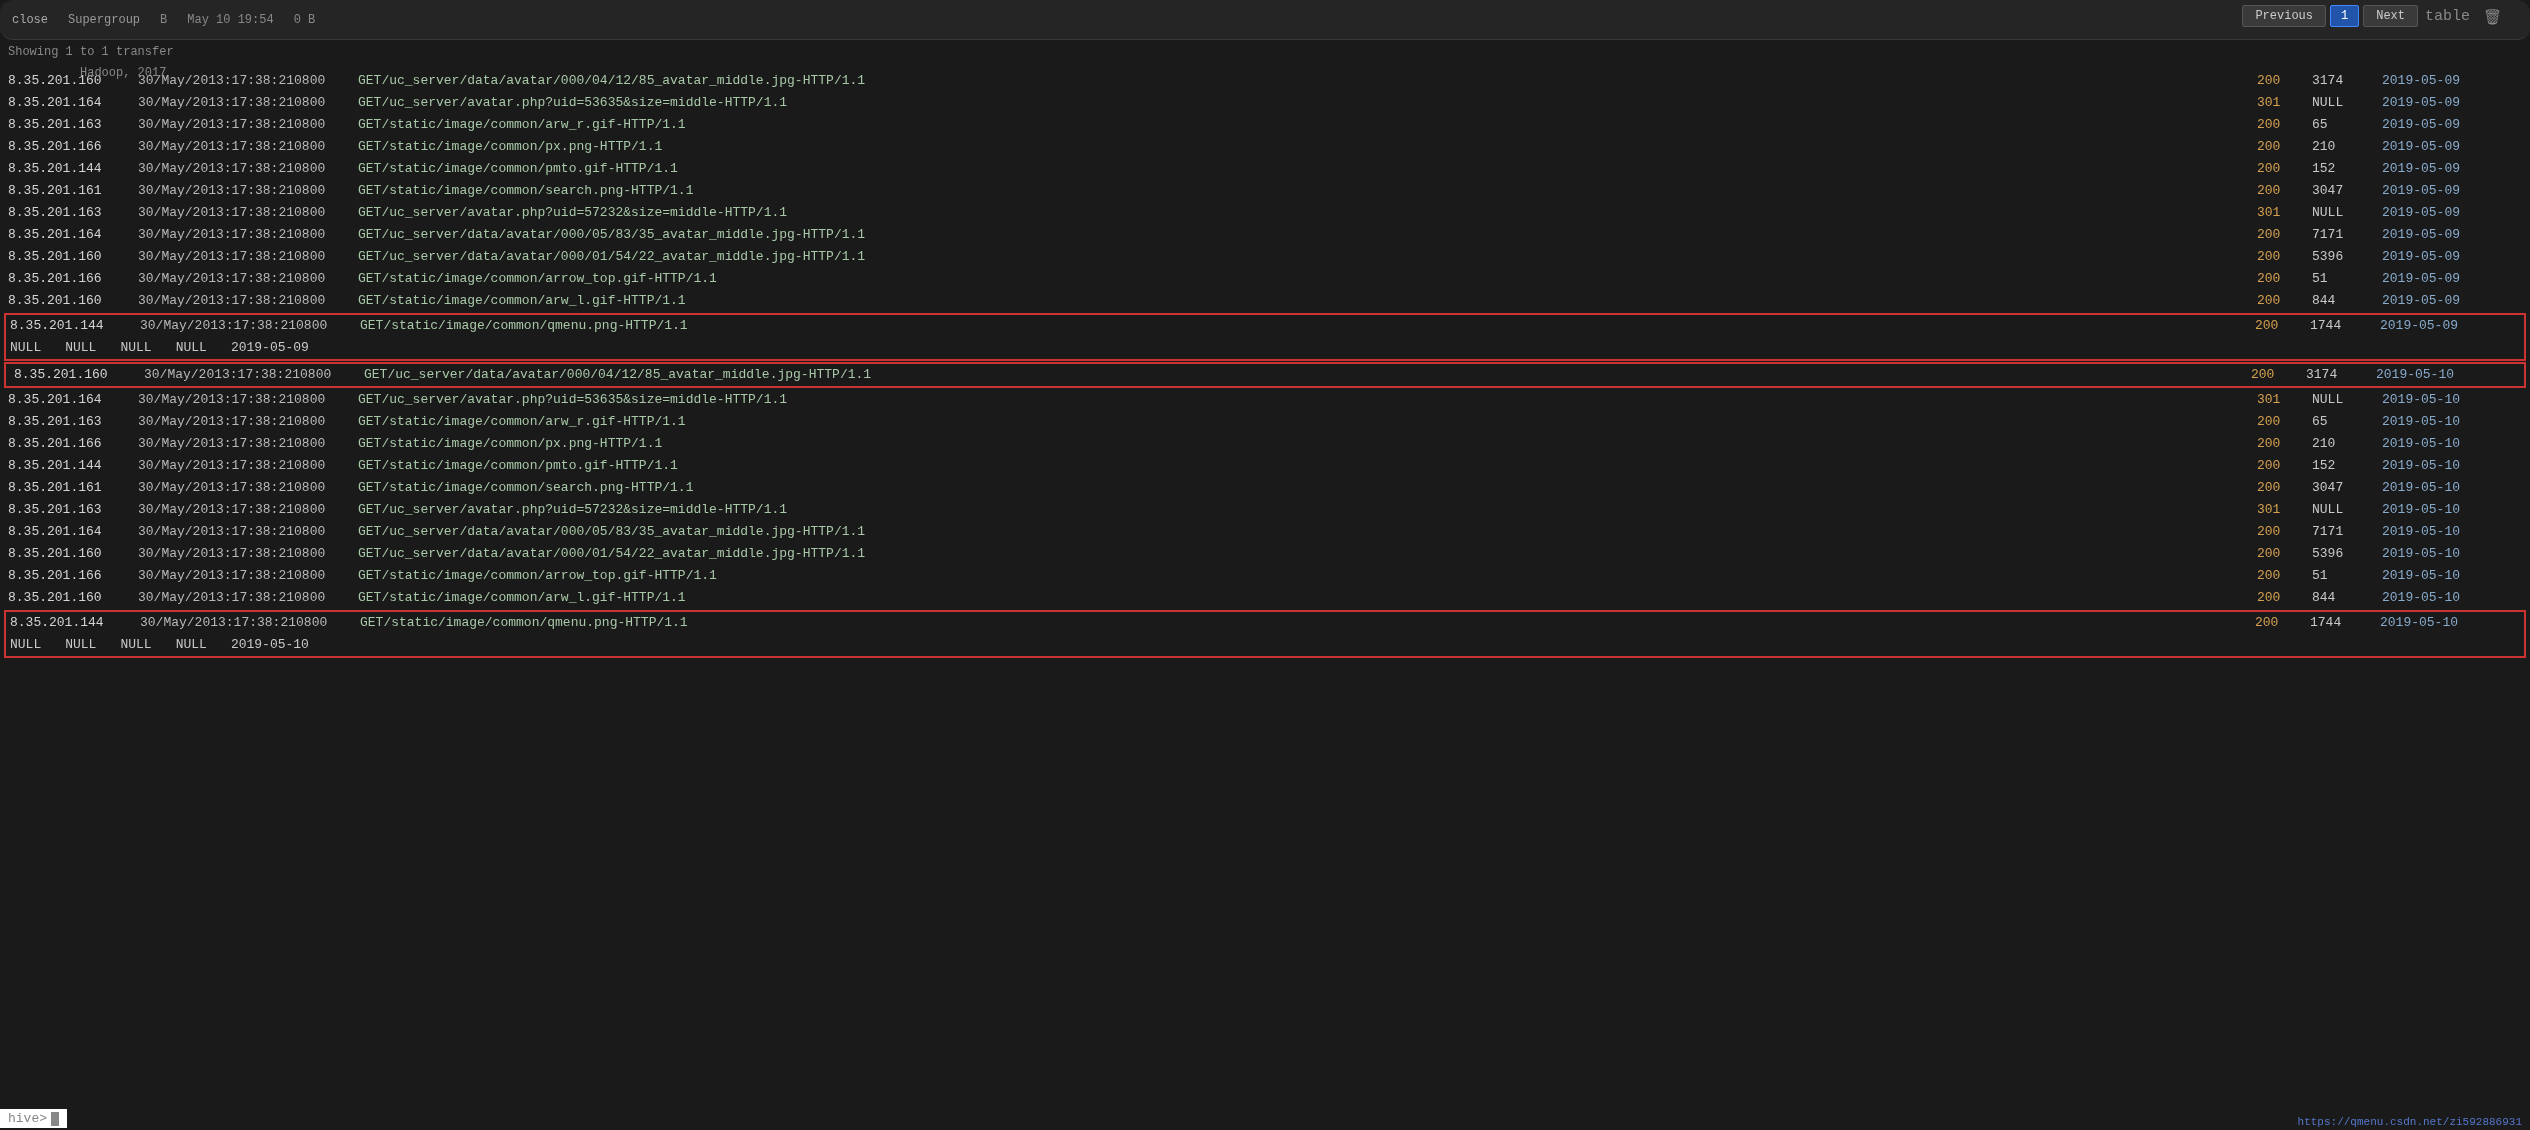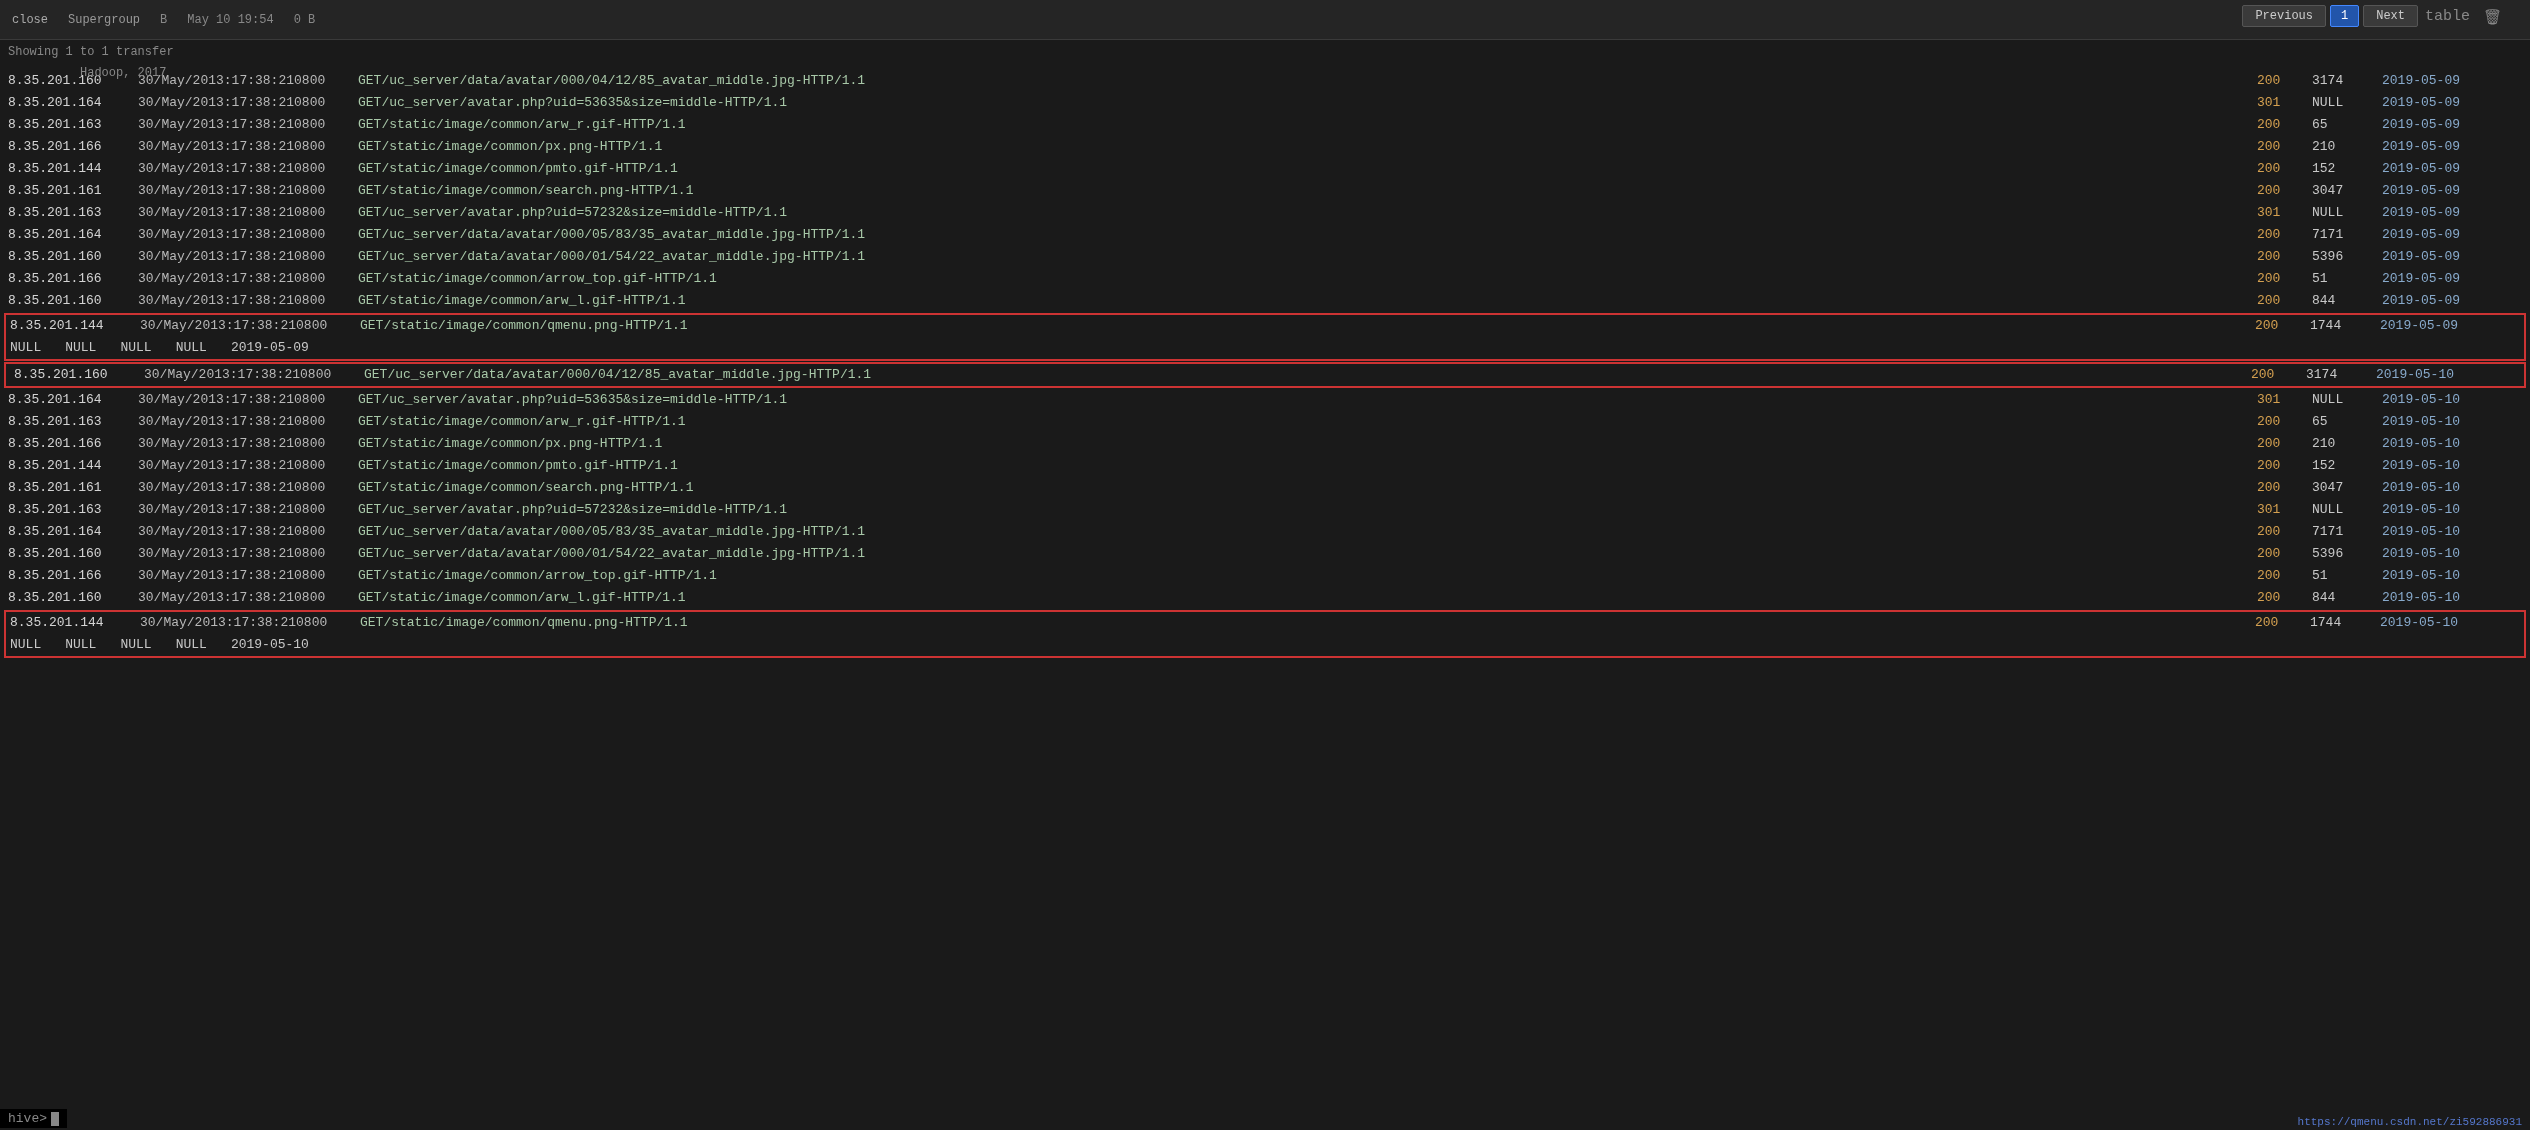--- a/index.html
+++ b/index.html
@@ -28,21 +28,21 @@
       background: #2255aa;
       border-color: #4488ff;
       color: #fff;
     }
   </style>
 </head>
 <body>
 
 <div style="position:relative; width:2530px; min-height:1130px; background:#1a1a1a; font-family:'Courier New',Courier,monospace; font-size:13px; overflow:hidden;">
 
-  <div style="display:flex; align-items:center; background:#252525; border-bottom:1px solid #3a3a3a; padding:4px 12px; height:40px; position:relative; gap:20px;">
+  <div style="display:flex; align-items:center; background:#252525; border-bottom:1px solid #3a3a3a; padding:4px 12px; height:40px; position:relative; gap:20px;border-radius:13px;">
     <span style="color:#aaa; cursor:pointer; font-size:12px;">close</span>
     <span style="color:#999; font-size:12px;">Supergroup</span>
     <span style="color:#888; font-size:12px;">B</span>
     <span style="color:#888; font-size:12px;">May 10 19:54</span>
     <span style="color:#888; font-size:12px;">0 B</span>
 
     <div style="position:absolute; right:112px; top:5px; display:flex; align-items:flex-end; gap:4px;">
       <button class="page-btn" style="background:#3a3a3a; border:1px solid #555; color:#ccc; padding:3px 12px; cursor:pointer; font-size:12px; font-family:'Courier New',Courier,monospace; border-radius:2px;">Previous</button>
       <button class="page-btn active" style="background:#2255aa; border:1px solid #4488ff; color:#fff; padding:3px 10px; cursor:pointer; font-size:12px; font-family:'Courier New',Courier,monospace; border-radius:2px; min-width:28px;">1</button>
       <button class="page-btn" style="background:#3a3a3a; border:1px solid #555; color:#ccc; padding:3px 12px; cursor:pointer; font-size:12px; font-family:'Courier New',Courier,monospace; border-radius:2px;">Next</button>
@@ -292,21 +292,21 @@
         <span style="margin-right:24px;">NULL</span>
         <span style="margin-right:24px;">NULL</span>
         <span style="margin-right:24px;">NULL</span>
         <span>2019-05-10</span>
       </div>
     </div>
 
   </div>
 
 
-  <div style="position:absolute; bottom:2px; left:0; padding:2px 8px; font-size:13px; color:#888; background:#000000; display:flex; align-items:center; gap:4px;">
+  <div style="position:absolute; bottom:2px; left:0; padding:2px 8px; font-size:13px; color:#888; background:#ffffff; display:flex; align-items:center; gap:4px;">
     <span>hive&gt;</span>
     <span style="display:inline-block; width:8px; height:14px; background:#888; vertical-align:middle;"></span>
   </div>
 
   <div style="position:absolute; bottom:2px; right:8px; font-size:11px; color:#5577cc;">
     <span>https://qmenu.csdn.net/zi592886931</span>
   </div>
 
 </div>
 

